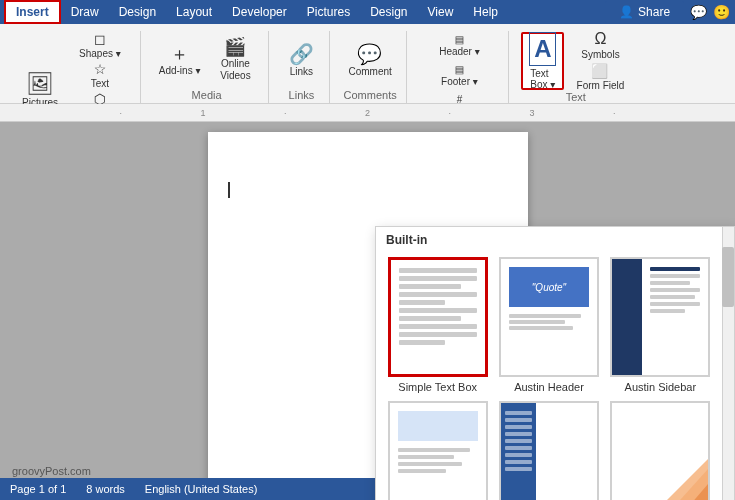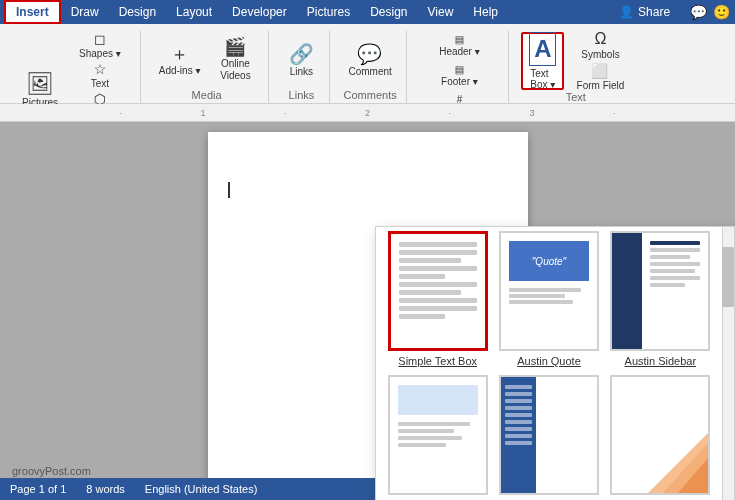--- a/index.html
+++ b/index.html
@@ -204,21 +204,20 @@
       overflow: hidden;
       position: relative;
     }
     .gallery-thumb-selected {
       border: 3px solid #c00;
     }
     .gallery-label {
       font-size: 11px;
       color: #333;
       text-align: center;
-      text-decoration: underline;
     }
 
     
     .thumb-simple {
       padding: 8px;
       width: 100%;
       height: 100%;
       display: flex;
       flex-direction: column;
       gap: 3px;
@@ -467,20 +466,21 @@
     </div>
   </div>
 
   <div class="dropdown-panel">
     <div style="position:relative; padding-right:12px;">
 
       <div class="scrollbar-track">
         <div class="scrollbar-thumb"></div>
       </div>
 
+      <div class="dropdown-header">Built-in</div>
 
       <div class="gallery-grid">
 
         <div class="gallery-item">
           <div class="gallery-thumb gallery-thumb-selected">
             <div class="thumb-simple">
               <div class="thumb-line long"></div>
               <div class="thumb-line long"></div>
               <div class="thumb-line medium"></div>
               <div class="thumb-line long"></div>
@@ -501,21 +501,21 @@
               <div class="thumb-austin-block">
                 <span style="color:#fff; font-size:10px; font-style:italic;">"Quote"</span>
               </div>
               <div class="thumb-austin-lines">
                 <div class="thumb-austin-line" style="width:90%"></div>
                 <div class="thumb-austin-line" style="width:70%"></div>
                 <div class="thumb-austin-line" style="width:80%"></div>
               </div>
             </div>
           </div>
-          <span class="gallery-label">Austin Quote</span>
+          <span class="gallery-label">Austin Header</span>
         </div>
 
         <div class="gallery-item">
           <div class="gallery-thumb">
             <div class="thumb-sidebar">
               <div class="thumb-sidebar-bar"></div>
               <div class="thumb-sidebar-content">
                 <div class="thumb-sidebar-line" style="width:100%; background:#1f3864;"></div>
                 <div class="thumb-sidebar-line"></div>
                 <div class="thumb-sidebar-line" style="width:80%"></div>

